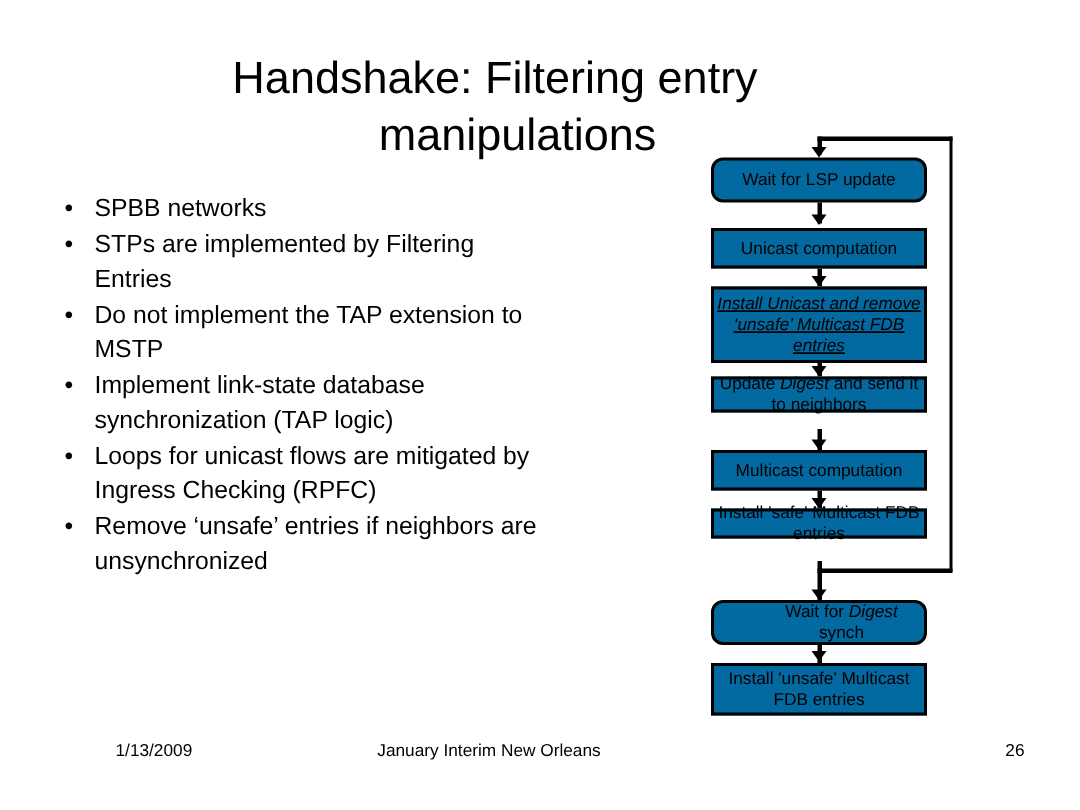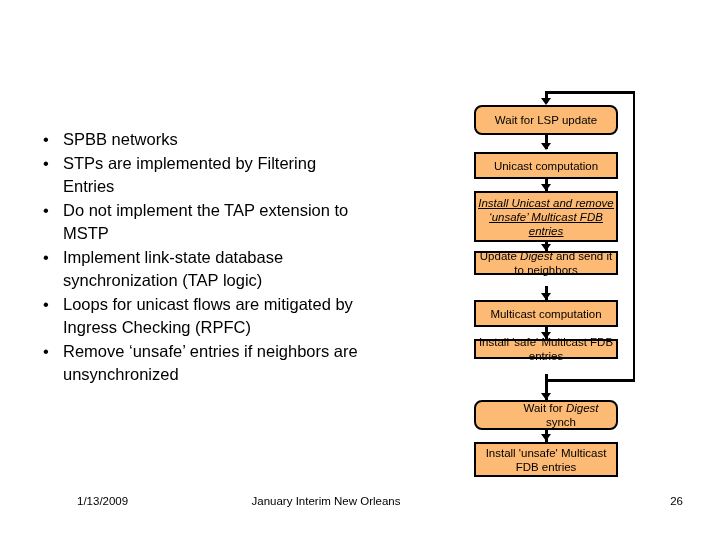--- a/index.html
+++ b/index.html
@@ -73,21 +73,21 @@
     left: 455px;
     top: 80px;
     width: 210px;
     height: 410px;
   }
   .node {
     position: absolute;
     left: 19px;
     width: 144px;
     box-sizing: border-box;
-    background: #fdba74;
+    background: #0369a1;
     border: 2.5px solid #000000;
     text-align: center;
     font-size: 11.5px;
     line-height: 14px;
     color: #000000;
     display: flex;
     align-items: center;
     justify-content: flex-start;
     padding: 0 2px;
     z-index: 3;
@@ -129,20 +129,24 @@
   }
   .footer .f-date { position: absolute; left: 43px; top: 0; margin-left: 34px; }
   .footer .f-center { position: absolute; left: 0; top: 0; width: 652px; text-align: center; }
   .footer .f-num { position: absolute; right: 37px; top: 0; }
 </style>
 </head>
 <body>
 
 <div class="slide">
 
+  <div class="title">
+    <span class="ln ln1">Handshake: Filtering entry</span>
+    <span class="ln ln2">manipulations</span>
+  </div>
 
   <div class="bullets">
     <div class="bullet">
       <span class="dot">•</span>
       <span class="txt">SPBB networks</span>
     </div>
     <div class="bullet">
       <span class="dot">•</span>
       <span class="txt">STPs are implemented by Filtering Entries</span>
     </div>

